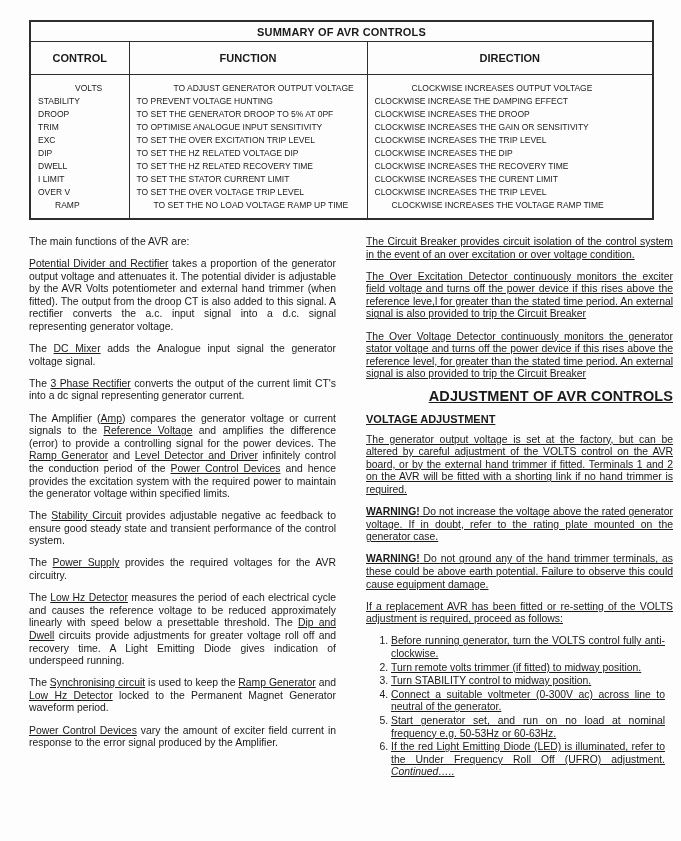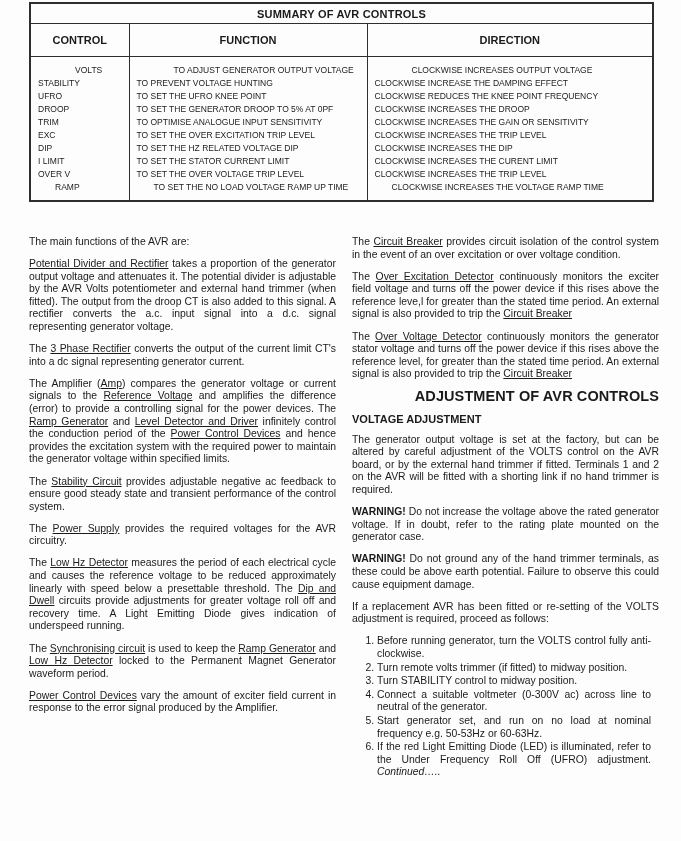--- a/index.html
+++ b/index.html
@@ -11,21 +11,21 @@
     background: var(--page-bg, #fdfdfd);
     color: var(--page-text, #1a1a1a);
     font-family: "Liberation Sans", "DejaVu Sans", sans-serif;
     overflow: hidden;
   }
 
   
   .summary-table {
     position: absolute;
     left: 29px;
-    top: 2px;
+    top: 20px;
     width: 623px;
     border-collapse: collapse;
     table-layout: fixed;
     border: 2px solid var(--line, #2e2e2e);
   }
   .summary-table col.c1 { width: 99px; }
   .summary-table col.c2 { width: 238px; }
   .summary-table col.c3 { width: 286px; }
   .t-title {
     font-size: 11px;
@@ -59,21 +59,21 @@
   
   .col {
     position: absolute;
     top: 236px;
     width: 307px;
     font-size: 10.4px;
     line-height: 12.6px;
     text-align: justify;
   }
   .col-left  { left: 29px; }
-  .col-right { left: 352px; }
+  .col-right { left: 366px; text-decoration: underline; }
   .col p { margin: 0 0 9.5px 0; }
   .section-heading {
     font-size: 14.5px;
     font-weight: bold;
     margin: 5px 0 10px 0;
     text-align: right;
     letter-spacing: 0.1px;
   }
   .subsection-heading {
     font-size: 11px;
@@ -119,65 +119,66 @@
           <td>VOLTS</td>
           <td>TO ADJUST GENERATOR OUTPUT VOLTAGE</td>
           <td>CLOCKWISE INCREASES OUTPUT VOLTAGE</td>
         </tr>
         <tr>
           <td>STABILITY</td>
           <td>TO PREVENT VOLTAGE HUNTING</td>
           <td>CLOCKWISE INCREASE THE DAMPING EFFECT</td>
         </tr>
         <tr>
-          <td>UFRO</td>
-          <td>TO SET THE UFRO KNEE POINT</td>
-          <td>CLOCKWISE REDUCES THE KNEE POINT FREQUENCY</td>
-        </tr>
-        <tr>
           <td>DROOP</td>
           <td>TO SET THE GENERATOR DROOP TO 5% AT 0PF</td>
           <td>CLOCKWISE INCREASES THE DROOP</td>
         </tr>
         <tr>
           <td>TRIM</td>
           <td>TO OPTIMISE ANALOGUE INPUT SENSITIVITY</td>
           <td>CLOCKWISE INCREASES THE GAIN OR SENSITIVITY</td>
         </tr>
         <tr>
           <td>EXC</td>
           <td>TO SET THE OVER EXCITATION TRIP LEVEL</td>
           <td>CLOCKWISE INCREASES THE TRIP LEVEL</td>
         </tr>
         <tr>
           <td>DIP</td>
           <td>TO SET THE HZ RELATED VOLTAGE DIP</td>
           <td>CLOCKWISE INCREASES THE DIP</td>
         </tr>
         <tr>
+          <td>DWELL</td>
+          <td>TO SET THE HZ RELATED RECOVERY TIME</td>
+          <td>CLOCKWISE INCREASES THE RECOVERY TIME</td>
+        </tr>
+        <tr>
           <td>I LIMIT</td>
           <td>TO SET THE STATOR CURRENT LIMIT</td>
           <td>CLOCKWISE INCREASES THE CURENT LIMIT</td>
         </tr>
         <tr>
           <td>OVER V</td>
           <td>TO SET THE OVER VOLTAGE TRIP LEVEL</td>
           <td>CLOCKWISE INCREASES THE TRIP LEVEL</td>
         </tr>
         <tr>
           <td>RAMP</td>
           <td>TO SET THE NO LOAD VOLTAGE RAMP UP TIME</td>
           <td>CLOCKWISE INCREASES THE VOLTAGE RAMP TIME</td>
         </tr>
       </tbody>
   </table>
 
   <div class="col col-left">
     <p><span>The main functions of the AVR are:</span></p>
     <p><span class="seg-u">Potential Divider and Rectifier</span><span> takes a proportion of the generator output voltage and attenuates it. The potential divider is adjustable by the AVR Volts potentiometer and external hand trimmer (when fitted). The output from the droop CT is also added to this signal. A rectifier converts the a.c. input signal into a d.c. signal representing generator voltage.</span></p>
+    <p><span>The </span><span class="seg-u">DC Mixer</span><span> adds the Analogue input signal the generator voltage signal.</span></p>
     <p><span>The </span><span class="seg-u">3 Phase Rectifier</span><span> converts the output of the current limit CT's into a dc signal representing generator current.</span></p>
     <p><span>The Amplifier (</span><span class="seg-u">Amp</span><span>) compares the generator voltage or current signals to the </span><span class="seg-u">Reference Voltage</span><span> and amplifies the difference (error) to provide a controlling signal for the power devices. The </span><span class="seg-u">Ramp Generator</span><span> and </span><span class="seg-u">Level Detector and Driver</span><span> infinitely control the conduction period of the </span><span class="seg-u">Power Control Devices</span><span> and hence provides the excitation system with the required power to maintain the generator voltage within specified limits.</span></p>
     <p><span>The </span><span class="seg-u">Stability Circuit</span><span> provides adjustable negative ac feedback to ensure good steady state and transient performance of the control system.</span></p>
     <p><span>The </span><span class="seg-u">Power Supply</span><span> provides the required voltages for the AVR circuitry.</span></p>
     <p><span>The </span><span class="seg-u">Low Hz Detector</span><span> measures the period of each electrical cycle and causes the reference voltage to be reduced approximately linearly with speed below a presettable threshold. The </span><span class="seg-u">Dip and Dwell</span><span> circuits provide adjustments for greater voltage roll off and recovery time. A Light Emitting Diode gives indication of underspeed running.</span></p>
     <p><span>The </span><span class="seg-u">Synchronising circuit</span><span> is used to keep the </span><span class="seg-u">Ramp Generator</span><span> and </span><span class="seg-u">Low Hz Detector</span><span> locked to the Permanent Magnet Generator waveform period.</span></p>
     <p><span class="seg-u">Power Control Devices</span><span> vary the amount of exciter field current in response to the error signal produced by the Amplifier.</span></p>
   </div>
 
   <div class="col col-right">

